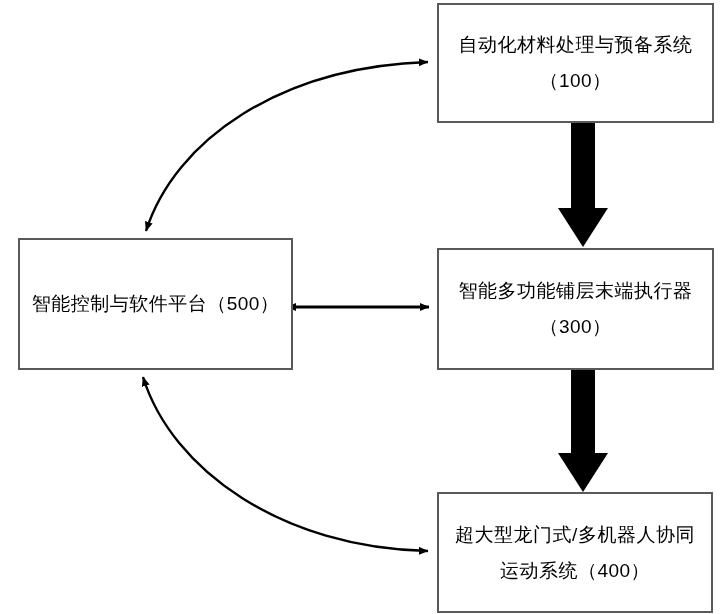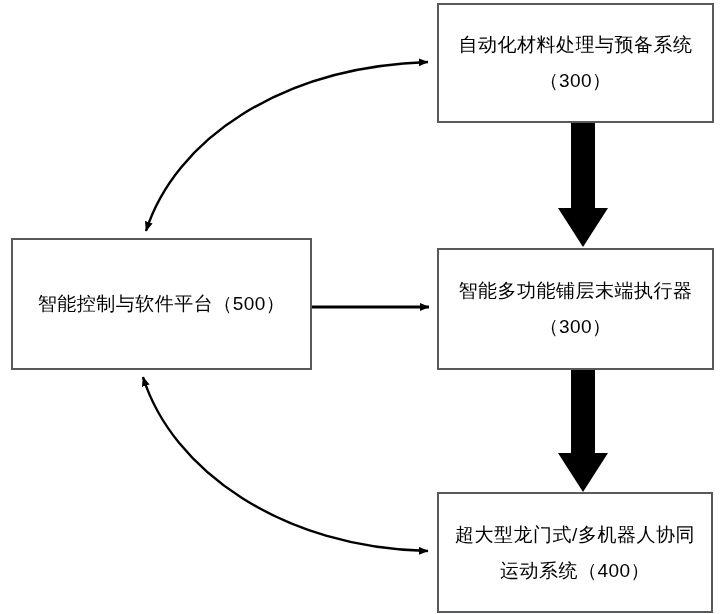--- a/index.html
+++ b/index.html
@@ -41,21 +41,21 @@
     line-height: 36px;
     color: #000000;
     letter-spacing: 0.5px;
     white-space: pre-line;
     padding: 0 8px;
   }
 
   #node-200 { left: 437px; top: 3px;   width: 277px; height: 120px; }
   #node-300 { left: 437px; top: 248px; width: 277px; height: 122px; }
   #node-400 { left: 437px; top: 492px; width: 276px; height: 121px; }
-  #node-500 { left: 11px;   top: 238px; width: 301px; height: 132px; }
+  #node-500 { left: 18px;   top: 238px; width: 275px; height: 132px; }
 
   .connector-layer {
     position: absolute;
     left: 0;
     top: 0;
     width: 722px;
     height: 614px;
     z-index: 2;
     pointer-events: none;
   }
@@ -82,21 +82,21 @@
 
     <path d="M 287 307 L 429 307" fill="none" stroke="#000000" stroke-width="3" marker-start="url(#thin-head-start)" marker-end="url(#thin-head)"></path>
 
     <path d="M 571 121 L 595 121 L 595 208 L 608 208 L 583 247 L 558 208 L 571 208 z" fill="#000000" stroke="none"></path>
 
     <path d="M 571 369 L 595 369 L 595 453 L 608 453 L 583 492 L 558 453 L 571 453 z" fill="#000000" stroke="none"></path>
   </svg>
 
   <div class="node-box" id="node-200">
     <span class="node-label">自动化材料处理与预备系统
-（300）</span>
+（100）</span>
   </div>
 
   <div class="node-box" id="node-300">
     <span class="node-label">智能多功能铺层末端执行器
 （300）</span>
   </div>
 
   <div class="node-box" id="node-400">
     <span class="node-label">超大型龙门式/多机器人协同
 运动系统（400）</span>

